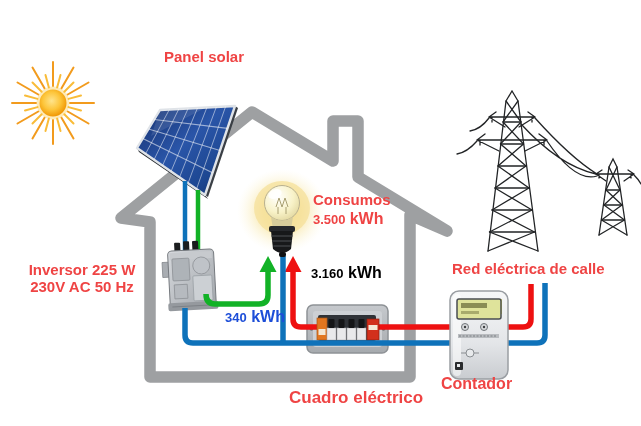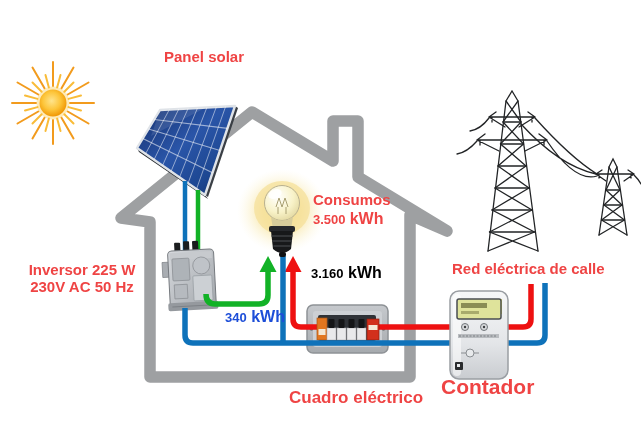--- a/index.html
+++ b/index.html
@@ -11,21 +11,21 @@
   .lbl{position:absolute;color:#ef4444;line-height:1.12;white-space:nowrap;}
   .lbl .num{font-size:13px;}
   .lbl .unit{font-size:16px;}
   #panel-label{left:118px;top:48px;width:126px;text-align:right;font-size:15px;line-height:17px;}
   #inversor-label{left:8px;top:261px;width:148px;text-align:center;font-size:15px;line-height:17px;}
   #consumos-label{left:313px;top:192px;font-size:15px;}
   #consumos-label .line2{margin-top:1px;}
   #red-kwh{left:311px;top:264px;color:#000000;}
   #green-kwh{left:201px;top:308px;color:#1d4ed8;margin-left:24px;}
   #grid-label{left:452px;top:261px;font-size:15px;}
-  #contador-label{left:441px;top:375px;font-size:21px;}
+  #contador-label{left:441px;top:375px;font-size:16px;}
   #cuadro-label{left:289px;top:388px;font-size:17px;}
 </style>
 </head>
 <body>
 
 <div class="stage">
 
   <svg width="641" height="426" viewBox="0 0 641 426">
     <defs>
       <radialGradient id="sunGrad" cx="45%" cy="42%" r="60%">

